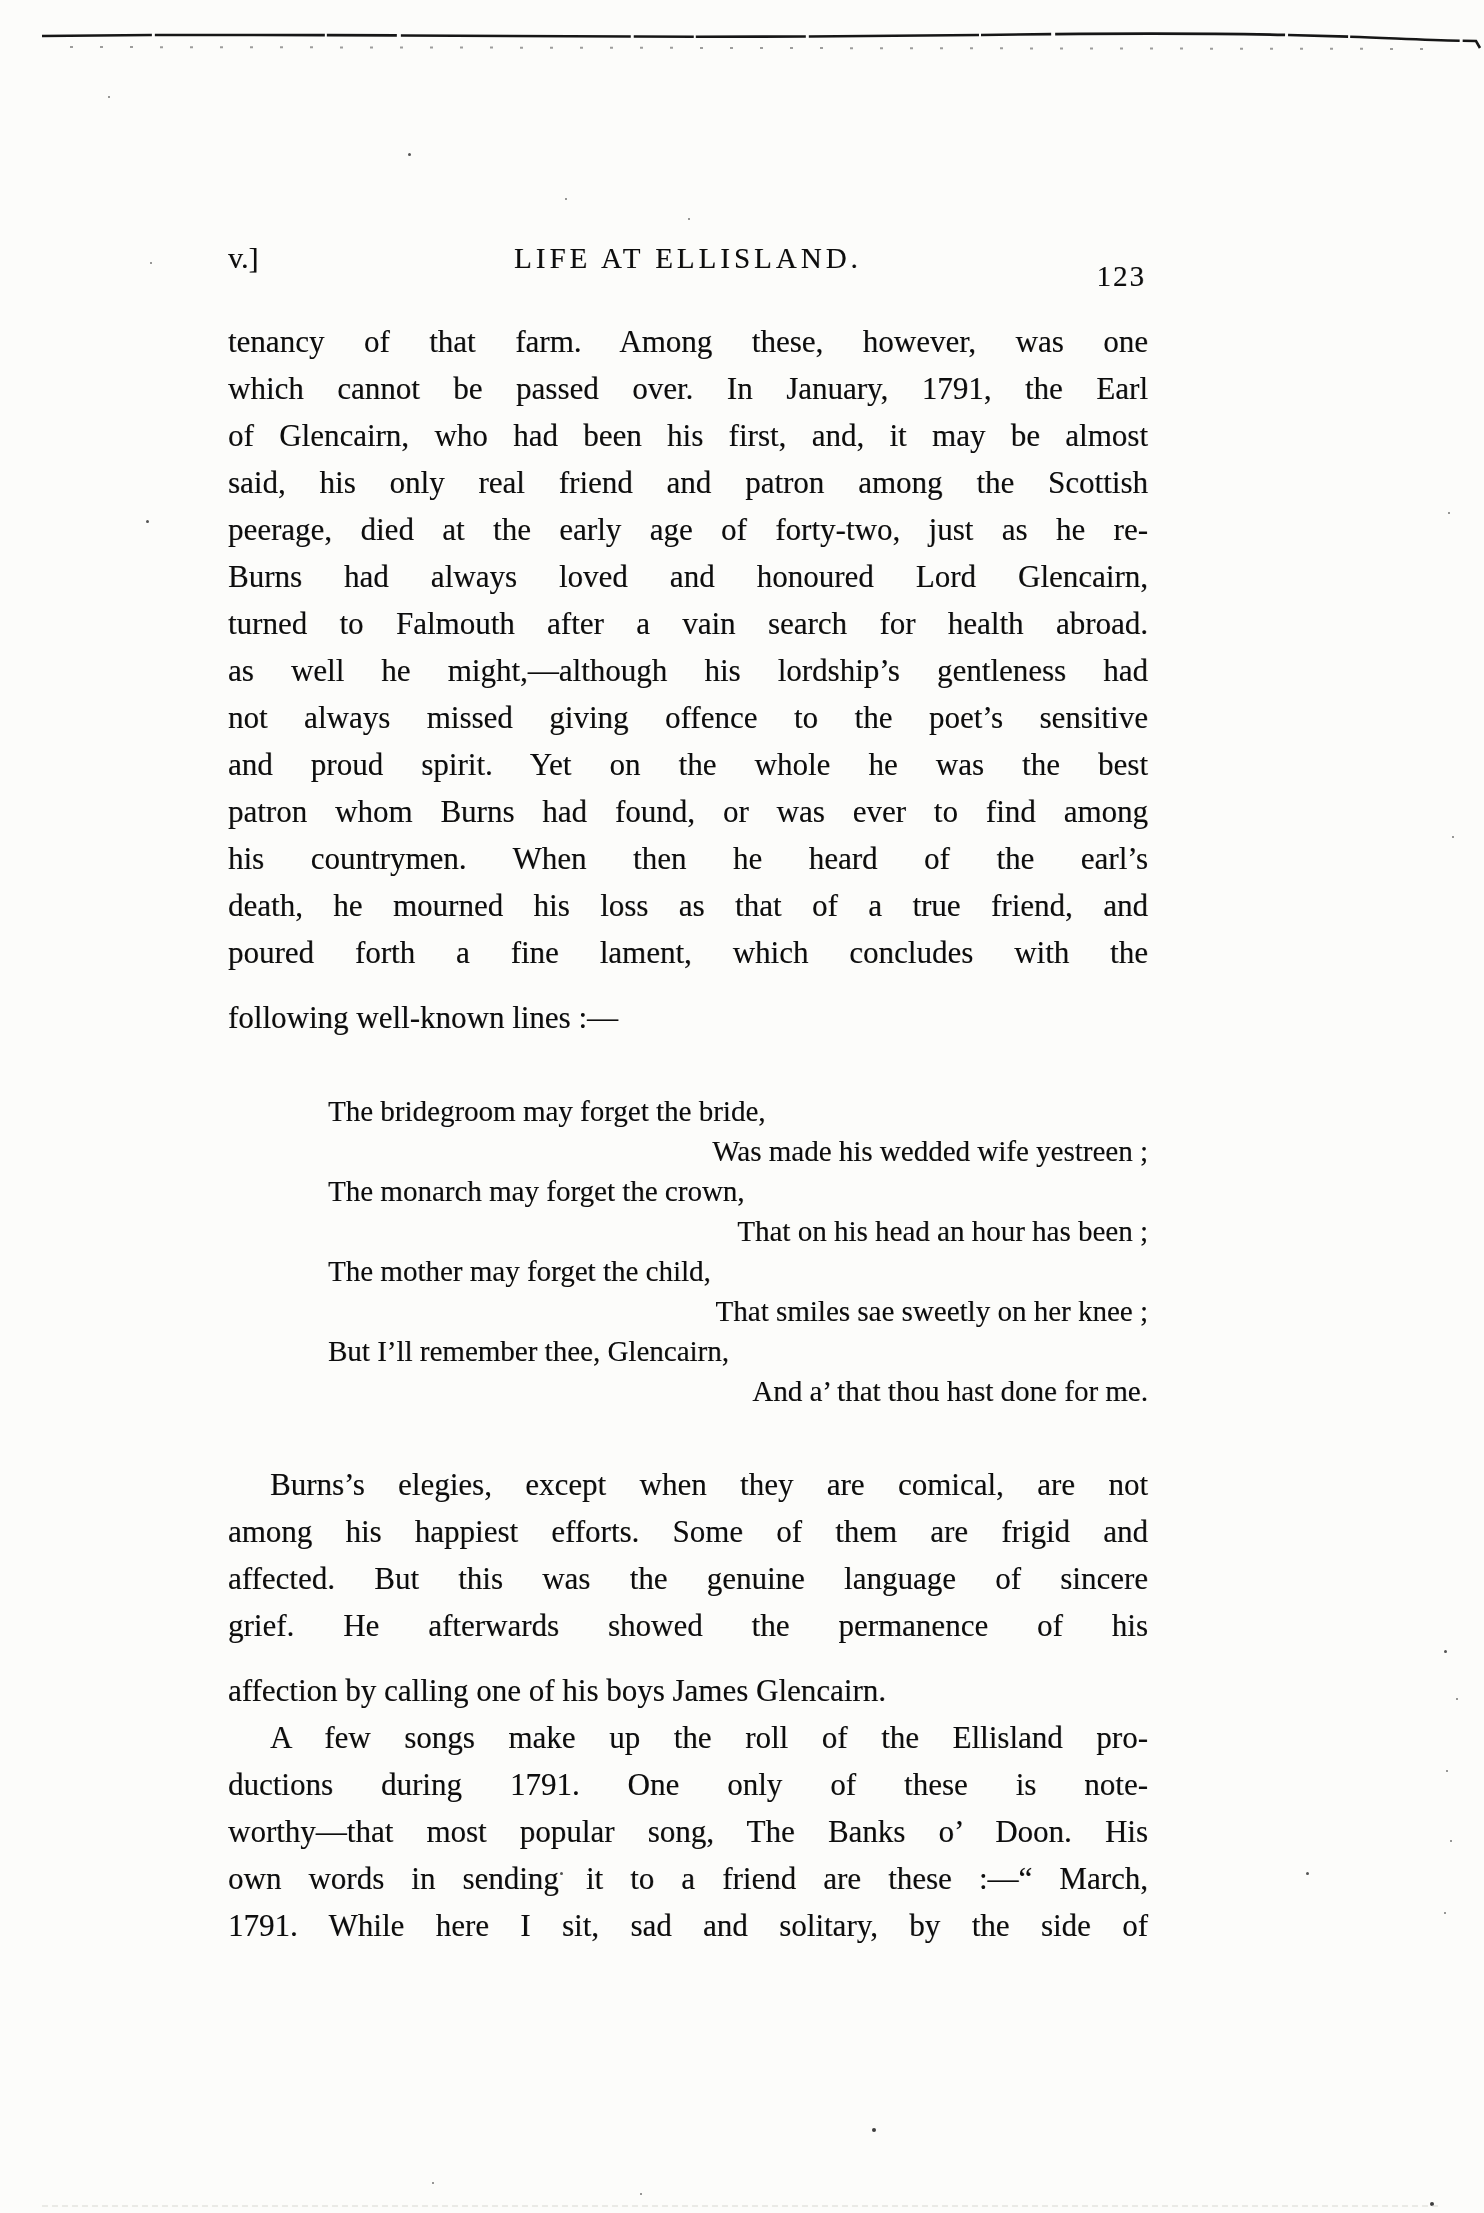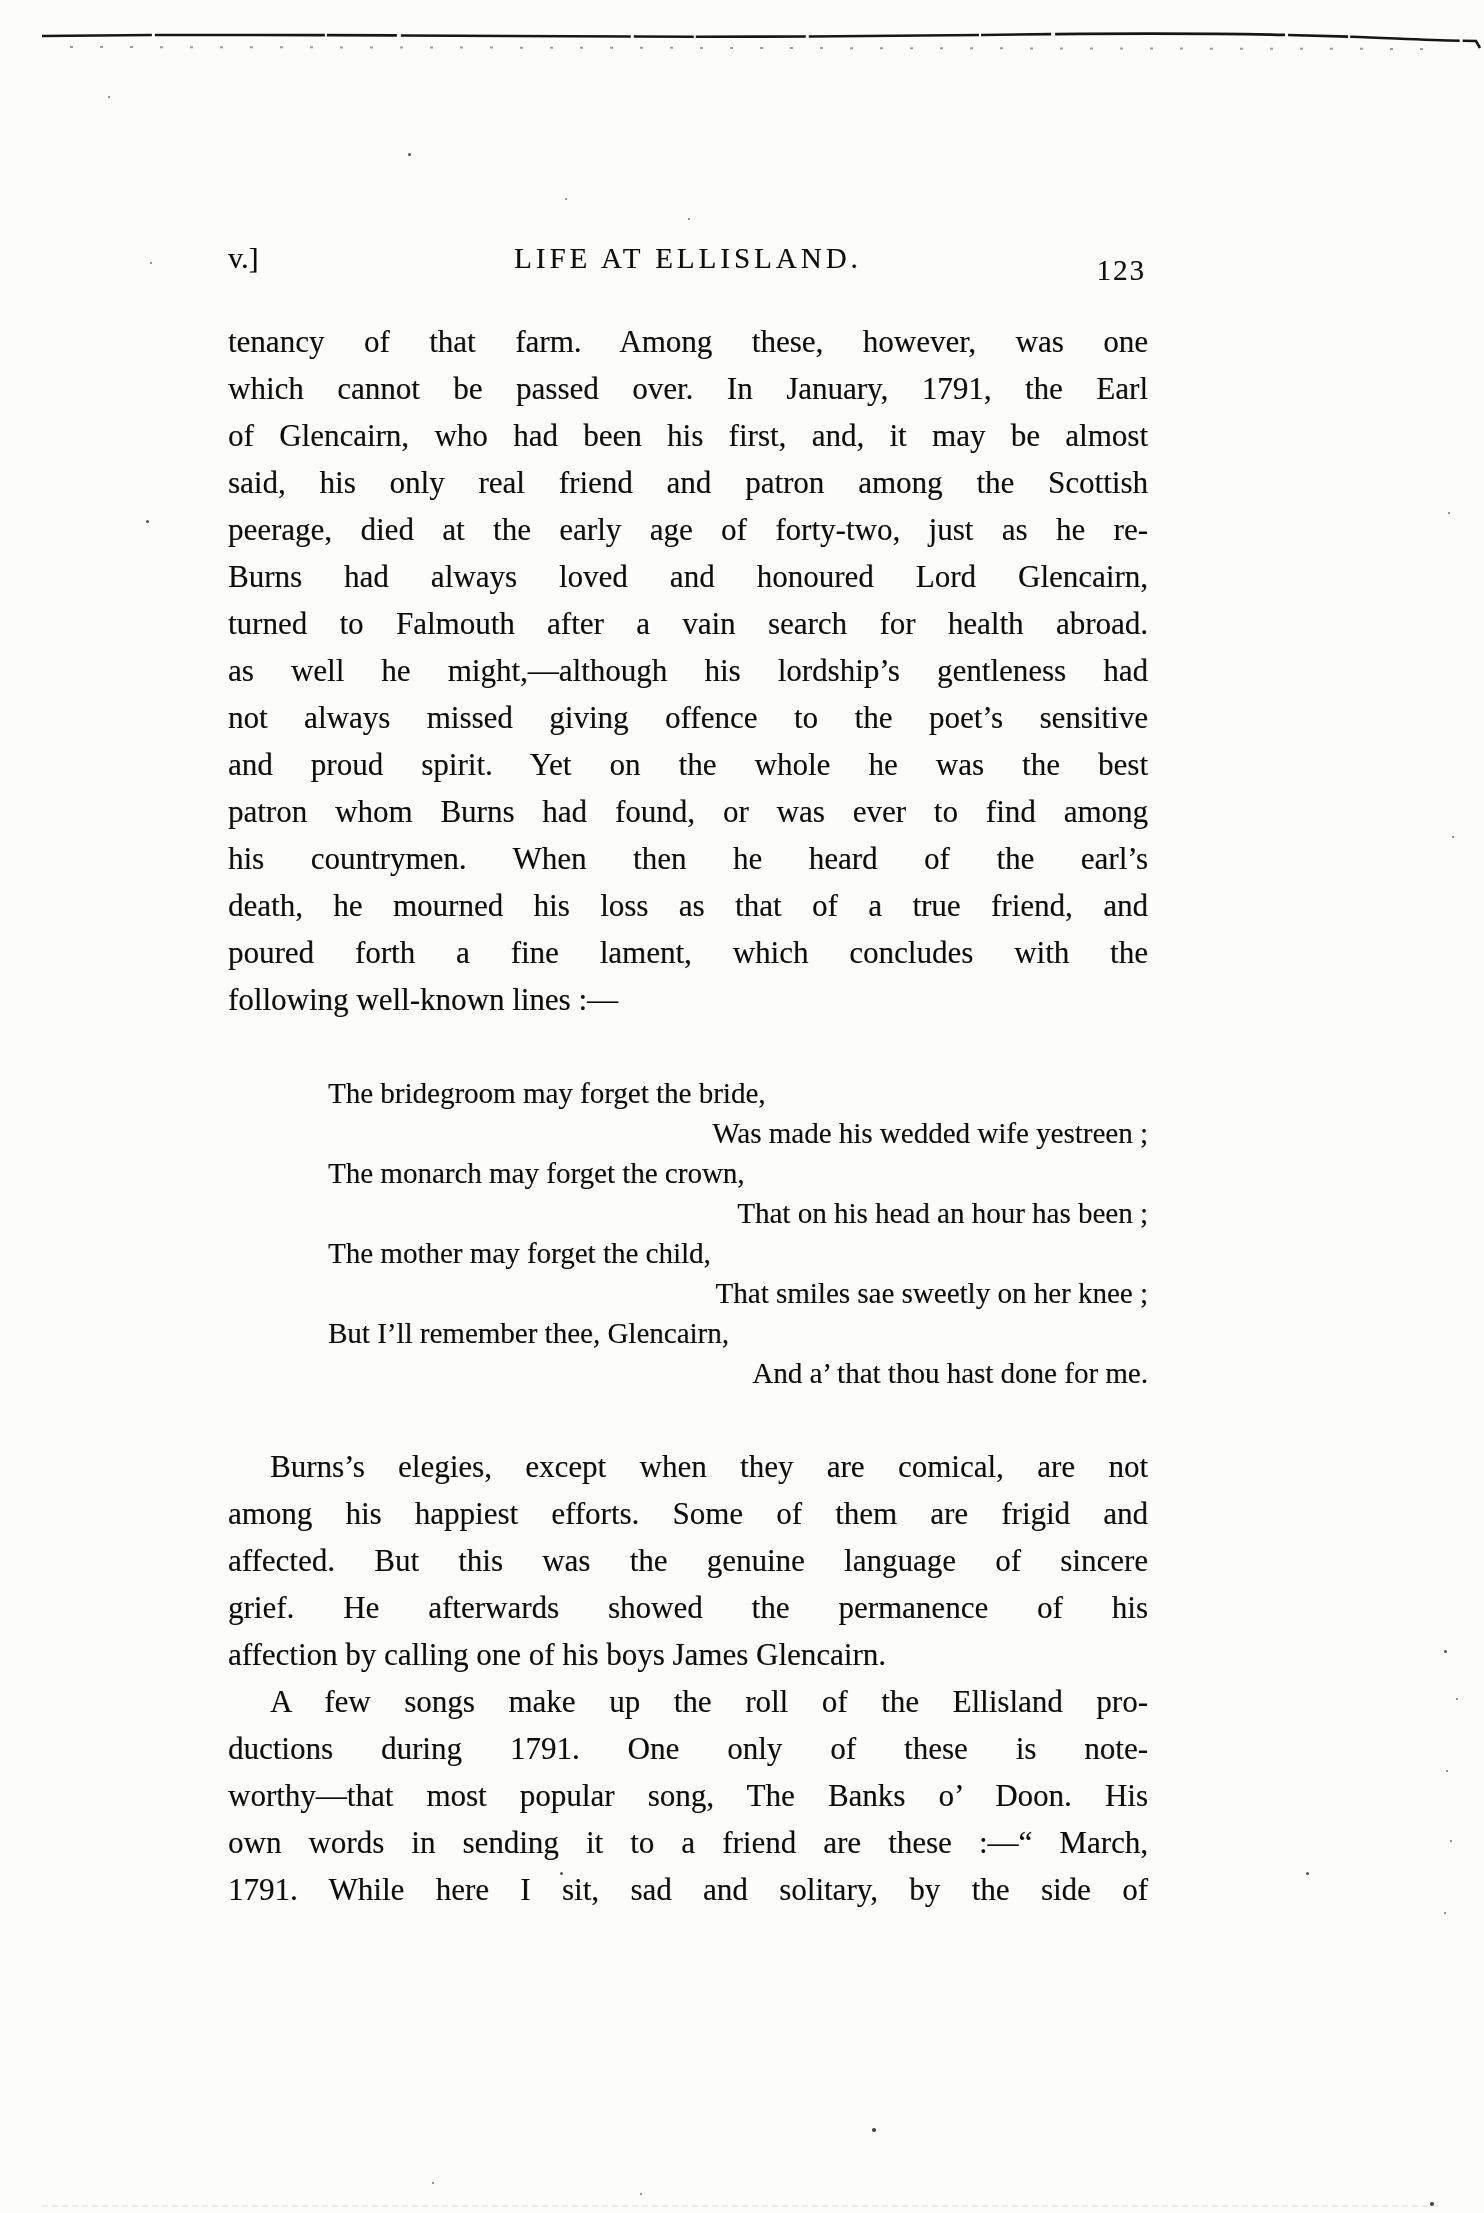--- a/index.html
+++ b/index.html
@@ -19,30 +19,30 @@
   }
   .hdr{
     position:absolute;left:228px;top:238px;width:920px;height:40px;
     font-size:30px;line-height:40px;
   }
   .hdr-left{position:absolute;left:0;top:0;}
   .hdr-title{
     position:absolute;left:0;right:0;text-align:center;
     letter-spacing:4px;font-size:29px;
   }
-  .hdr-right{position:absolute;right:2px;top:12px;font-size:29px;letter-spacing:2px;}
+  .hdr-right{position:absolute;right:2px;top:18px;font-size:29px;letter-spacing:2px;}
   .text-block{
     position:absolute;left:228px;top:318px;width:920px;
   }
   .line{
     font-size:31px;line-height:47px;height:47px;
     text-align:justify;text-align-last:justify;-moz-text-align-last:justify;
     white-space:normal;
   }
-  .line--end{text-align-last:left;-moz-text-align-last:left;}
+  .line--end{text-align-last:left;margin-top:18px;-moz-text-align-last:left;}
   .line--indent{padding-left:42px;}
   .verse{
     margin:50px 0 50px 100px;
     font-size:29px;line-height:40px;
   }
   .vline{height:40px;}
   .vline--indent{padding-left:36px;text-align:right;}
   .em{}
   .speck{position:absolute;background:#1c1c1c;border-radius:50%;}
   .s2{width:3px;height:3px;opacity:.75;}

